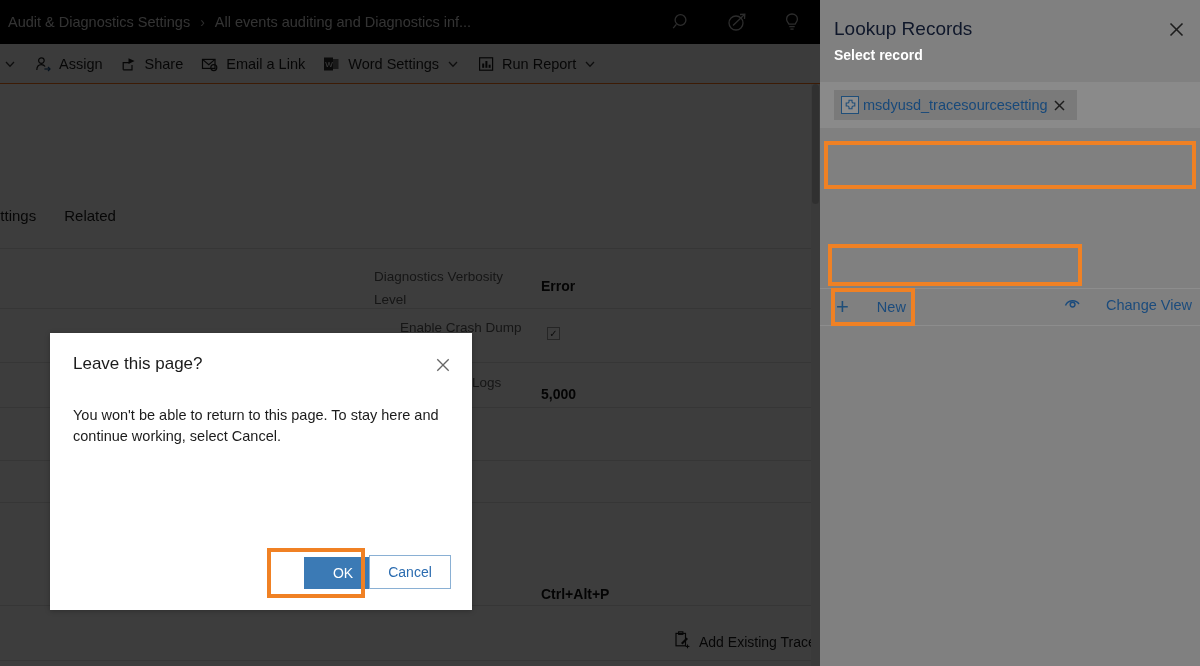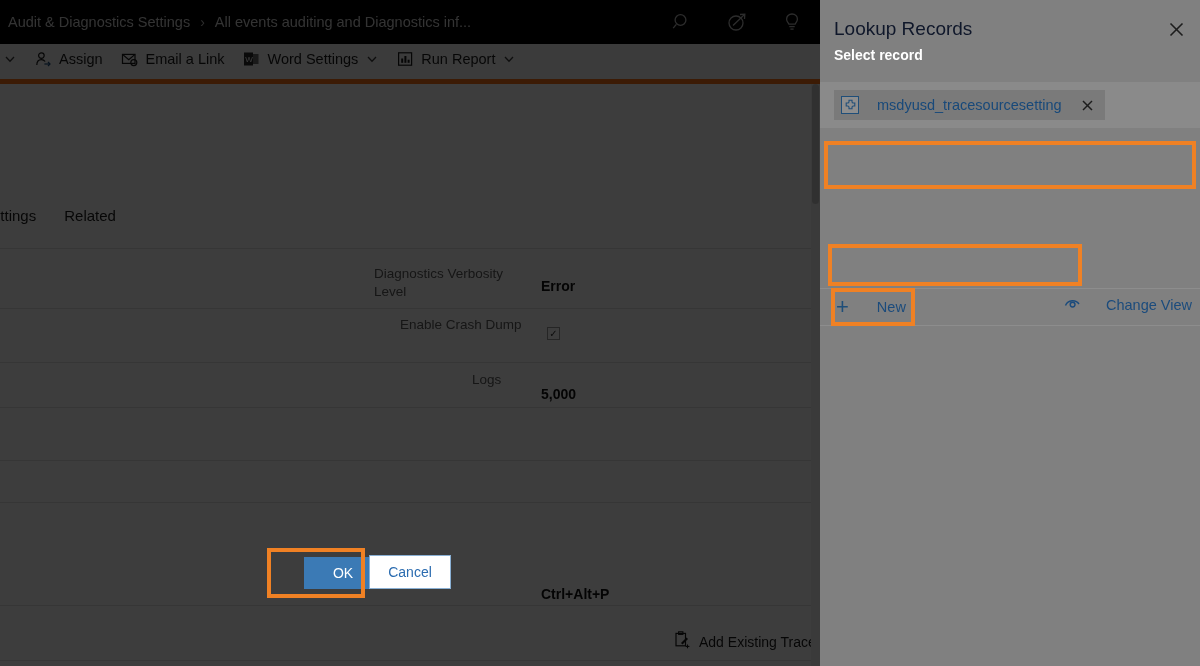--- a/index.html
+++ b/index.html
@@ -19,36 +19,36 @@
     background: #000000; display: flex; align-items: center;
   }
   .breadcrumb { display:flex; align-items:center; gap:10px; padding-left: 8px; color:#d6d6d6; font-size:14.5px; }
   .crumb { color:#d6d6d6; white-space:nowrap; }
   .crumb-sep { color:#b9b9b9; font-size: 14px; }
   .topbar-icons { position:absolute; right: 18px; top: 0; height: 44px; display:flex; align-items:center; gap: 34px; }
   .topbar-icons svg { display:block; }
 
   .cmdbar {
     position: absolute; left: 0; top: 44px; width: 820px; height: 40px;
-    background: #f5f5f5; display:flex; align-items:flex-end; gap: 0px;
-    border-bottom: 5px solid #f97316;
+    background: #f5f5f5; display:flex; align-items:flex-start; gap: 0px;
+    border-bottom: 1px solid #f97316;
   }
   .cmd-item { display:flex; align-items:center; gap:7px; padding: 0 9px; height: 40px; font-size:14.5px; color:#1b1b1b; white-space:nowrap; }
   .cmd-item .glyph { display:flex; align-items:center; }
   .chev { width:14px; height:14px; }
 
   .formbody { position:absolute; left:0; top:84px; width:820px; height:582px; background:#ffffff; }
 
   .tabstrip { position:absolute; left:0; top:8px; width:820px; height:46px; display:flex; align-items:center; }
   .tab { font-size:15px; color:#1b1b1b; padding: 0 14px; white-space:nowrap; }
 
   .rowlines { position:absolute; left:0; top:0; width:820px; height:582px; }
   .hline { position:absolute; height:1px; background:#e1e1e1; }
 
-  .fld { position:absolute; font-size:13.5px; color:#5b5b5b; line-height:18px; }
+  .fld { position:absolute; font-size:13.5px; color:#5b5b5b; line-height:23px; }
   .val { position:absolute; font-size:14px; color:#111111; font-weight:700; }
 
   .checkbox {
     position:absolute; width:13px; height:13px; border:1px solid #9a9a9a; background:#fff;
     display:flex; align-items:center; justify-content:center; font-size:10px; color:#333;
   }
 
   .subgrid-cmd { position:absolute; display:flex; align-items:center; gap:9px; font-size:14px; color:#1b1b1b; white-space:nowrap; }
 
   .vscroll { position:absolute; right:0; top:84px; width:9px; height:582px; background:#f1f1f1; }
@@ -63,21 +63,21 @@
     background:#808080;
   }
   .panel-head { position:absolute; left:0; top:0; width:380px; height:76px; }
   .panel-title { position:absolute; left:14px; top:18px; font-size:19px; color:#0f172a; }
   .panel-sub { position:absolute; left:14px; top:47px; font-size:14px; color:#ffffff; font-weight:700; }
   .panel-close { position:absolute; right:13px; top:18px; width:22px; height:22px; display:flex; align-items:center; justify-content:center; }
 
   .chiprow { position:absolute; left:0; top:82px; width:380px; height:46px; background:#8a8a8a; }
   .chip {
     position:absolute; left:14px; top:8px; height:30px; background:#7a7a7a;
-    display:flex; align-items:center; gap:18px; padding: 0 9px 0 7px;
+    display:flex; align-items:center; gap:4px; padding: 0 9px 0 7px;
   }
   .chip-ico { width:18px; height:18px; border:1.4px solid #1f4e79; display:flex; align-items:center; justify-content:center; background:#8e8e8e;}
   .chip-label { font-size:14.5px; color:#18497a; white-space:nowrap; }
   .chip-x { width:16px; height:16px; display:flex; align-items:center; justify-content:center; }
 
   .hl { position:absolute; border: 4px solid #f08124; }
 
   .panel-footer { position:absolute; left:820px; top:288px; width:380px; height:38px; border-top:1px solid #8d8d8d; border-bottom:1px solid #8d8d8d; }
   .newbtn { position:absolute; left:836px; top:294px; height:26px; display:flex; align-items:center; gap:12px; }
   .newbtn .plus { font-size:22px; color:#1f4e79; line-height:22px; font-weight:400; }
@@ -154,20 +154,30 @@
           <svg width="17" height="17" viewBox="0 0 17 17">
               <circle cx="6.4" cy="4.6" r="2.8" fill="none" stroke="#1b1b1b" stroke-width="1.2"></circle>
               <path d="M1.8 14 C1.8 10.4 3.9 8.6 6.4 8.6 C8 8.6 9.3 9.3 10.1 10.5" fill="none" stroke="#1b1b1b" stroke-width="1.2"></path>
               <line x1="9.4" y1="13" x2="15" y2="13" stroke="#1b4b7c" stroke-width="1.2"></line>
               <polyline points="13,11 15,13 13,15" fill="none" stroke="#1b4b7c" stroke-width="1.2"></polyline>
             </svg>
         </span>
         <span>Assign</span>
       </div>
 
+      <div class="cmd-item">
+        <span class="glyph">
+          <svg width="17" height="17" viewBox="0 0 17 17">
+              <path d="M2.2 13.8 L2.2 6.6 L8.5 6.6" fill="none" stroke="#1b1b1b" stroke-width="1.2"></path>
+              <path d="M2.2 13.8 L11 13.8 L11 9" fill="none" stroke="#1b1b1b" stroke-width="1.2"></path>
+              <path d="M7.5 2.2 L13.6 5.1 L7.5 8 Z" fill="#1b1b1b"></path>
+            </svg>
+        </span>
+        <span>Share</span>
+      </div>
 
       <div class="cmd-item">
         <span class="glyph">
           <svg width="18" height="17" viewBox="0 0 18 17">
               <rect x="1.5" y="3.4" width="12.5" height="9" fill="none" stroke="#1b1b1b" stroke-width="1.2"></rect>
               <polyline points="1.5,3.4 7.75,8.6 14,3.4" fill="none" stroke="#1b1b1b" stroke-width="1.2"></polyline>
               <circle cx="12.8" cy="11.6" r="3" fill="none" stroke="#1b1b1b" stroke-width="1.2"></circle>
             </svg>
         </span>
         <span>Email a Link</span>
@@ -301,19 +311,29 @@
           </svg>
       </span>
       <span class="lbl">Change View</span>
     </div>
 
     <div class="hl" style="left:4px;  top:141px; width:372px; height:48px;"></div>
     <div class="hl" style="left:8px;  top:244px; width:254px; height:42px;"></div>
     <div class="hl" style="left:11px; top:288px; width:84px;  height:38px;"></div>
   </div>
 
+  <div class="dialog">
+    <div class="dlg-title">Leave this page?</div>
+    <div class="dlg-close">
+      <svg width="16" height="16" viewBox="0 0 16 16">
+          <line x1="2.3" y1="2.3" x2="13.7" y2="13.7" stroke="#666666" stroke-width="1.3"></line>
+          <line x1="13.7" y1="2.3" x2="2.3" y2="13.7" stroke="#666666" stroke-width="1.3"></line>
+        </svg>
+    </div>
+    <div class="dlg-body">You won't be able to return to this page. To stay here and continue working, select Cancel.</div>
+  </div>
 
   <button class="dlg-ok">OK</button>
   <button class="dlg-cancel">Cancel</button>
 
   <div class="hl" style="left:267px; top:548px; width:98px; height:50px;"></div>
 
 </div>
 
 </body></html>

